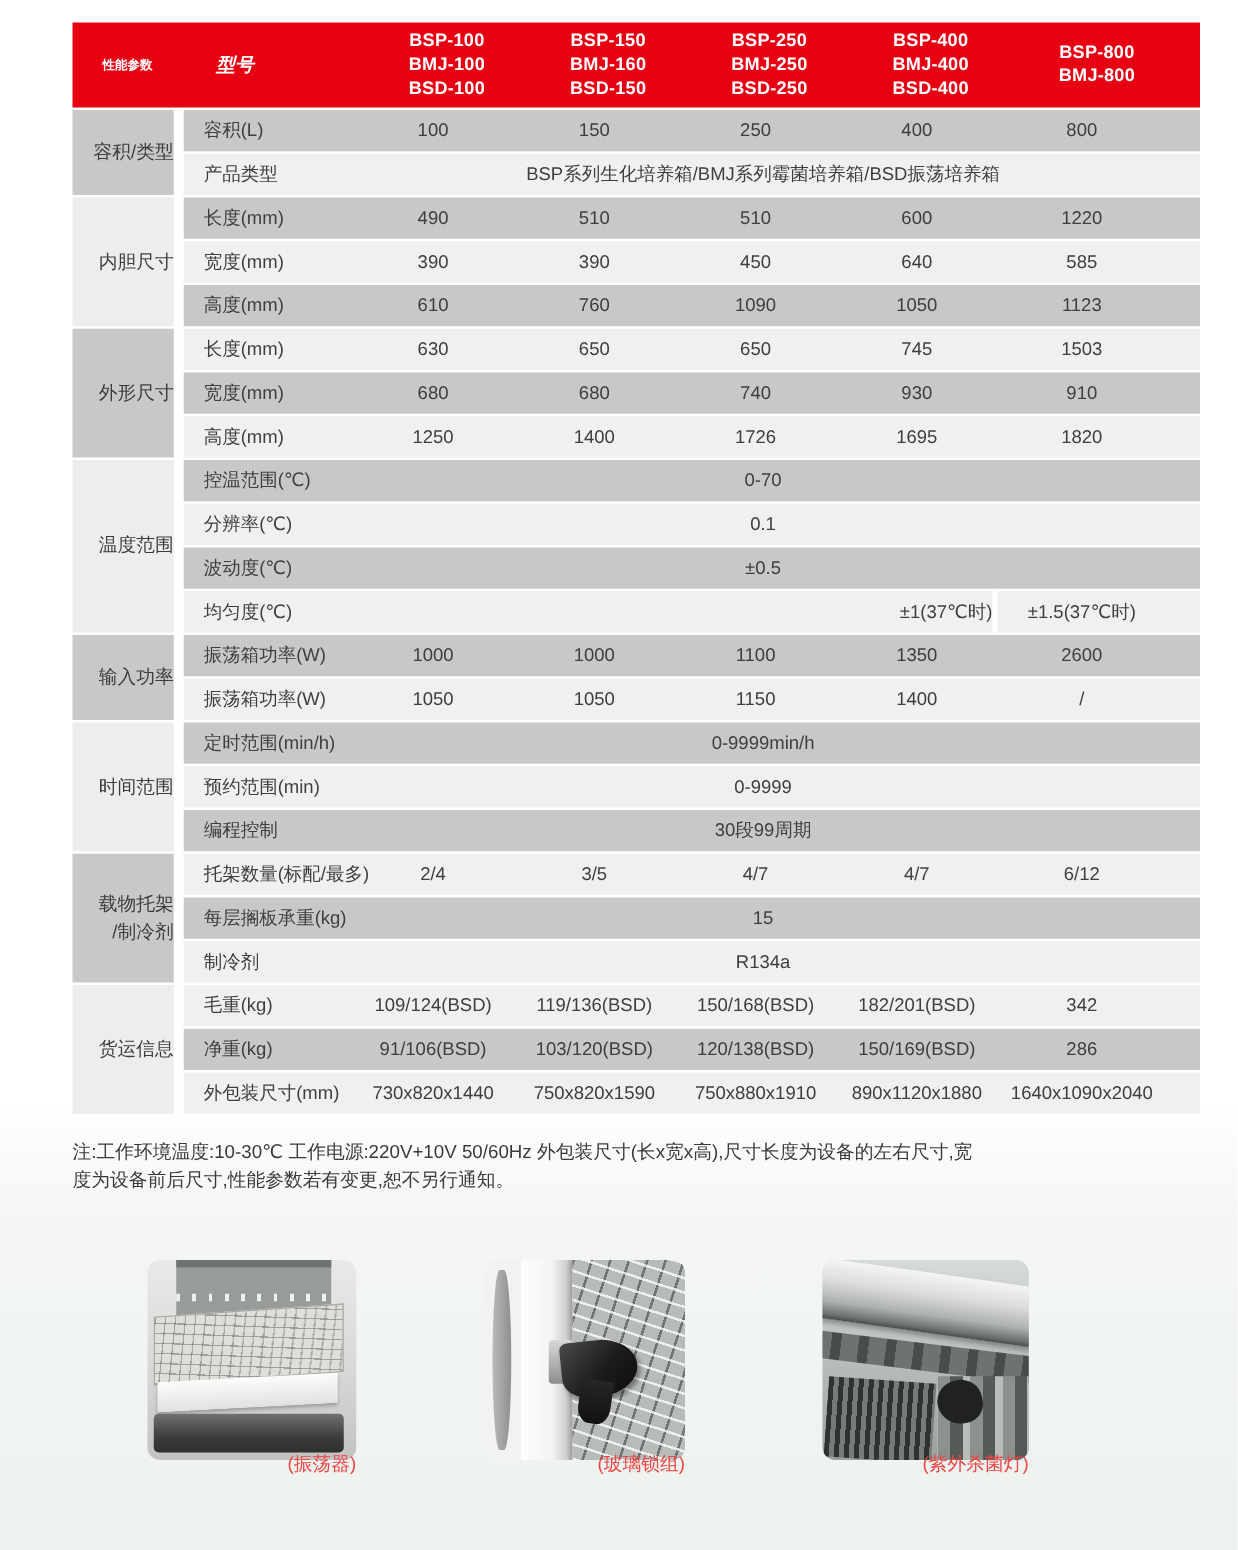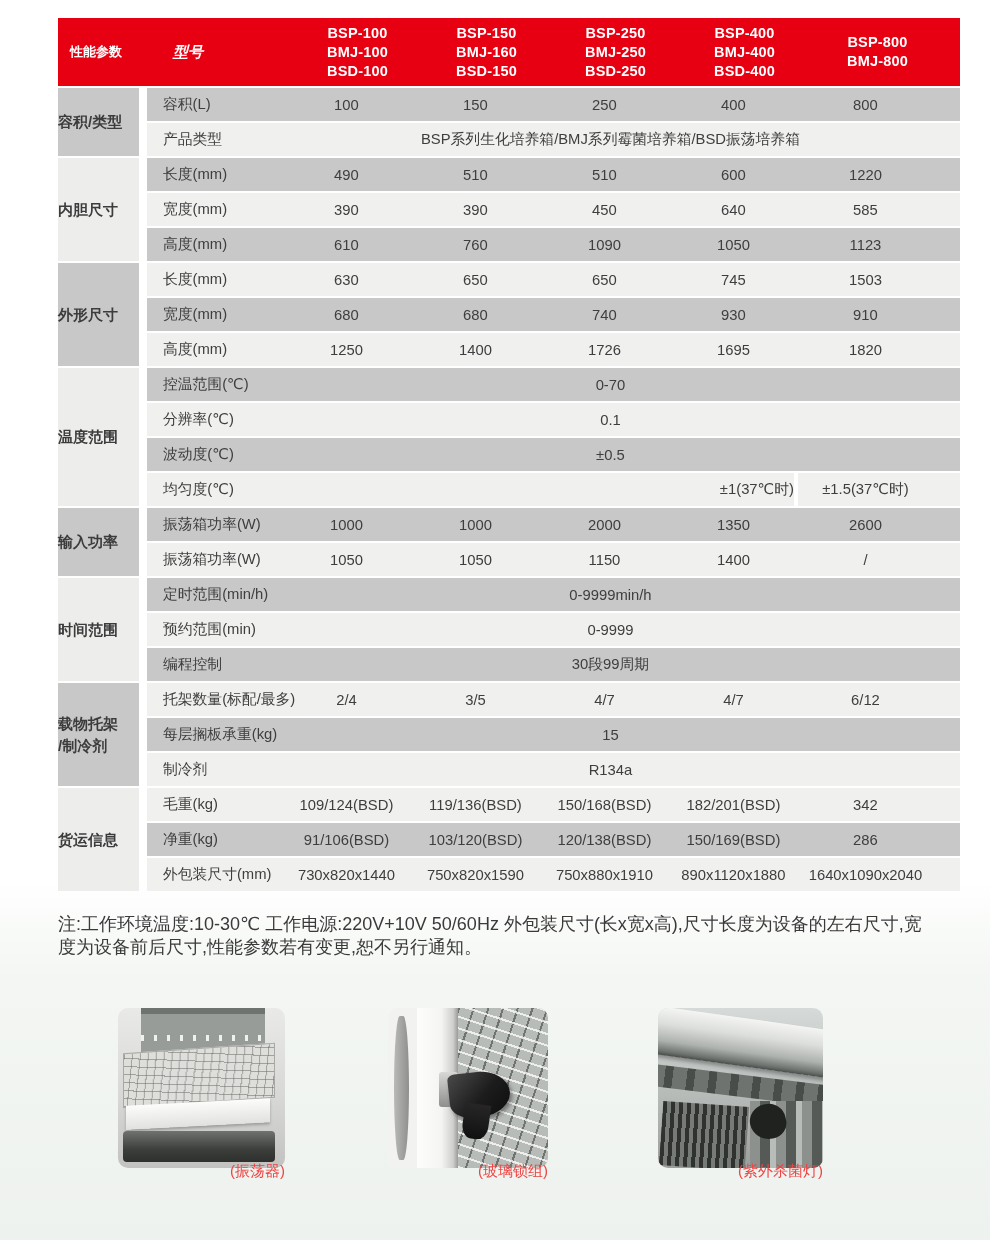--- a/index.html
+++ b/index.html
@@ -4,42 +4,42 @@
 <style>
   html,body{margin:0;padding:0;}
   body{
     width:990px;height:1240px;position:relative;overflow:hidden;
     font-family:"Liberation Sans","DejaVu Sans",sans-serif;
     background:linear-gradient(180deg,#ffffff 0px,#ffffff 880px,#f3f6f2 980px,#eef2ee 1240px);
   }
   
   .spec{position:absolute;left:58px;top:18px;width:902px;}
   .thead{display:flex;height:68px;margin-bottom:2px;color:#fff;font-weight:bold;}
-  .th-cat{width:100px;display:flex;align-items:center;padding-left:12px;box-sizing:border-box;font-size:13px;}
+  .th-cat{width:100px;display:flex;align-items:center;padding-left:24px;box-sizing:border-box;font-size:10px;}
   .th-label{width:135px;display:flex;align-items:center;padding-left:15px;box-sizing:border-box;font-size:15px;font-style:italic;}
   .th-model{width:129px;display:flex;flex-direction:column;justify-content:center;align-items:center;
     font-size:14.5px;line-height:19px;letter-spacing:.2px;}
   .th-model.last{width:151px;padding-right:14px;box-sizing:border-box;}
   .group{display:flex;}
   .gcat{width:92px;margin-right:8px;margin-bottom:2px;display:flex;flex-direction:column;
-    justify-content:center;align-items:flex-start;font-weight:bold;font-size:15px;color:#3c3c3c;line-height:22px;}
+    justify-content:center;align-items:flex-end;font-weight:normal;font-size:15px;color:#3c3c3c;line-height:22px;}
   .gcat.dark{background:#c8c8c8;}
   .gcat.light{background:#ededec;}
   .rows{width:924px;display:flex;flex-direction:column;}
   .row{display:flex;height:33px;margin-bottom:2px;align-items:center;font-size:14.8px;color:#3e3e3e;}
   .row.dark{background:#c8c8c8;}
   .row.light{background:#f0f0ef;}
   .rlabel{width:135px;padding-left:16px;box-sizing:border-box;white-space:nowrap;}
   .cell{width:129px;text-align:center;}
   .cell.last{width:151px;padding-right:16px;box-sizing:border-box;}
   .cell.spanall{width:667px;text-align:center;padding-right:10px;box-sizing:border-box;}
   .cell.span4{width:512px;text-align:right;}
   .vdiv{width:4px;align-self:stretch;background:#fff;}
   
-  .note{position:absolute;left:58px;top:895px;width:884px;font-size:18px;line-height:23px;color:#3a3a3a;}
+  .note{position:absolute;left:58px;top:895px;width:884px;font-size:15px;line-height:23px;color:#3a3a3a;}
   .note span{display:block;}
   
   .photo{position:absolute;top:1008px;height:160px;border-radius:10px;overflow:hidden;}
   #ph1{left:118px;width:167px;background:linear-gradient(180deg,#e9e9e7 0%,#d8d8d6 55%,#c2c2c0 100%);}
   #ph2{left:388px;width:160px;background:#f2f2f0;}
   #ph3{left:658px;width:165px;background:linear-gradient(180deg,#d6dad8 0%,#9ba09d 100%);}
   .photo div{position:absolute;}
   
   .p1-back{top:0;left:14%;width:74%;height:28%;background:#989c98;
     background-image:repeating-linear-gradient(90deg,rgba(255,255,255,.85) 0 3px,transparent 3px 13px);
@@ -221,21 +221,21 @@
       </div>
       <div class="group">
         <div class="gcat dark">
           <span>输入功率</span>
         </div>
         <div class="rows">
           <div class="row dark">
             <div class="rlabel">振荡箱功率(W)</div>
             <div class="cell">1000</div>
             <div class="cell">1000</div>
-            <div class="cell">2000</div>
+            <div class="cell">1100</div>
             <div class="cell">1350</div>
             <div class="cell last">2600</div>
           </div>
           <div class="row light">
             <div class="rlabel">振荡箱功率(W)</div>
             <div class="cell">1050</div>
             <div class="cell">1050</div>
             <div class="cell">1150</div>
             <div class="cell">1400</div>
             <div class="cell last">/</div>

